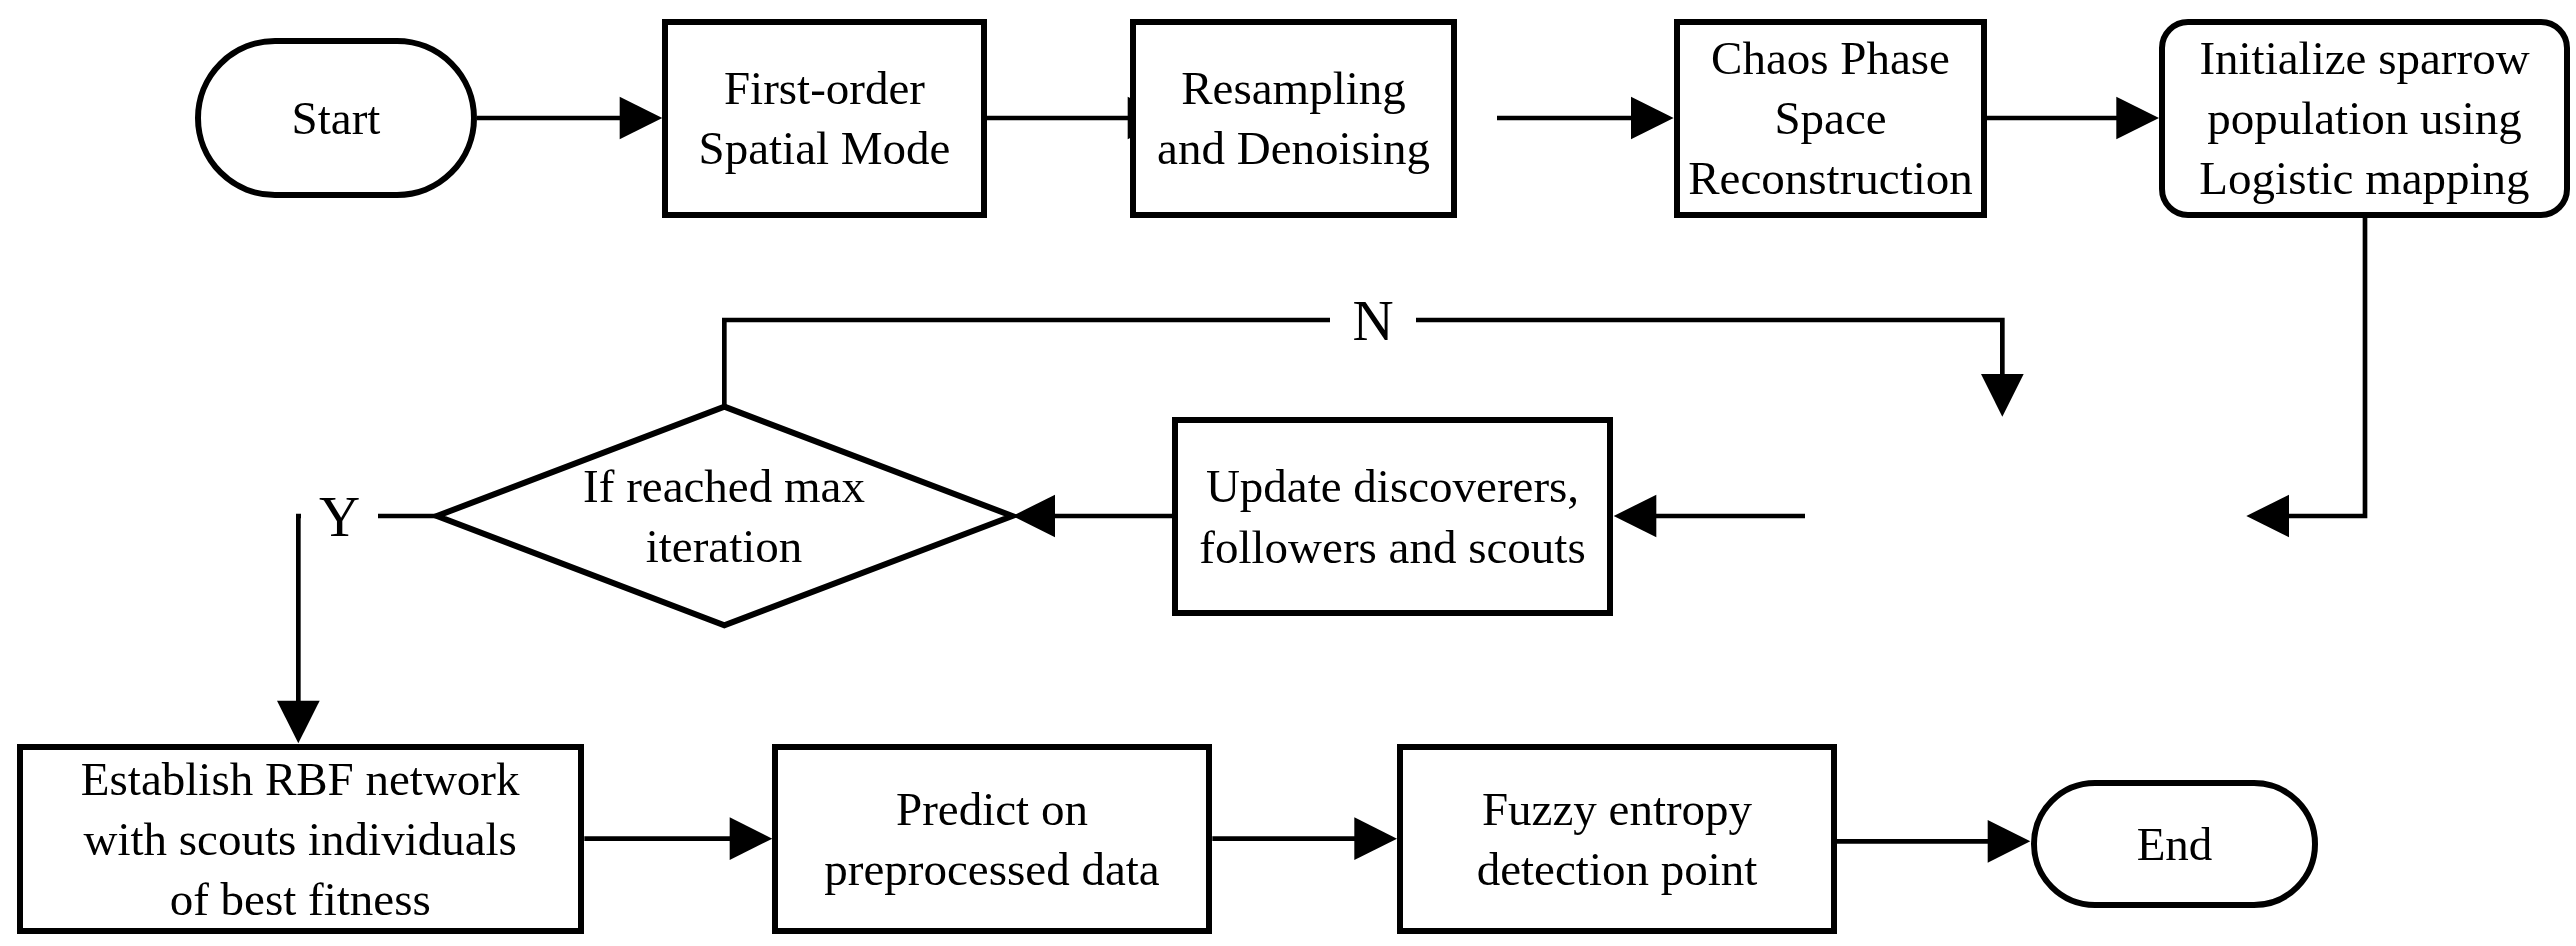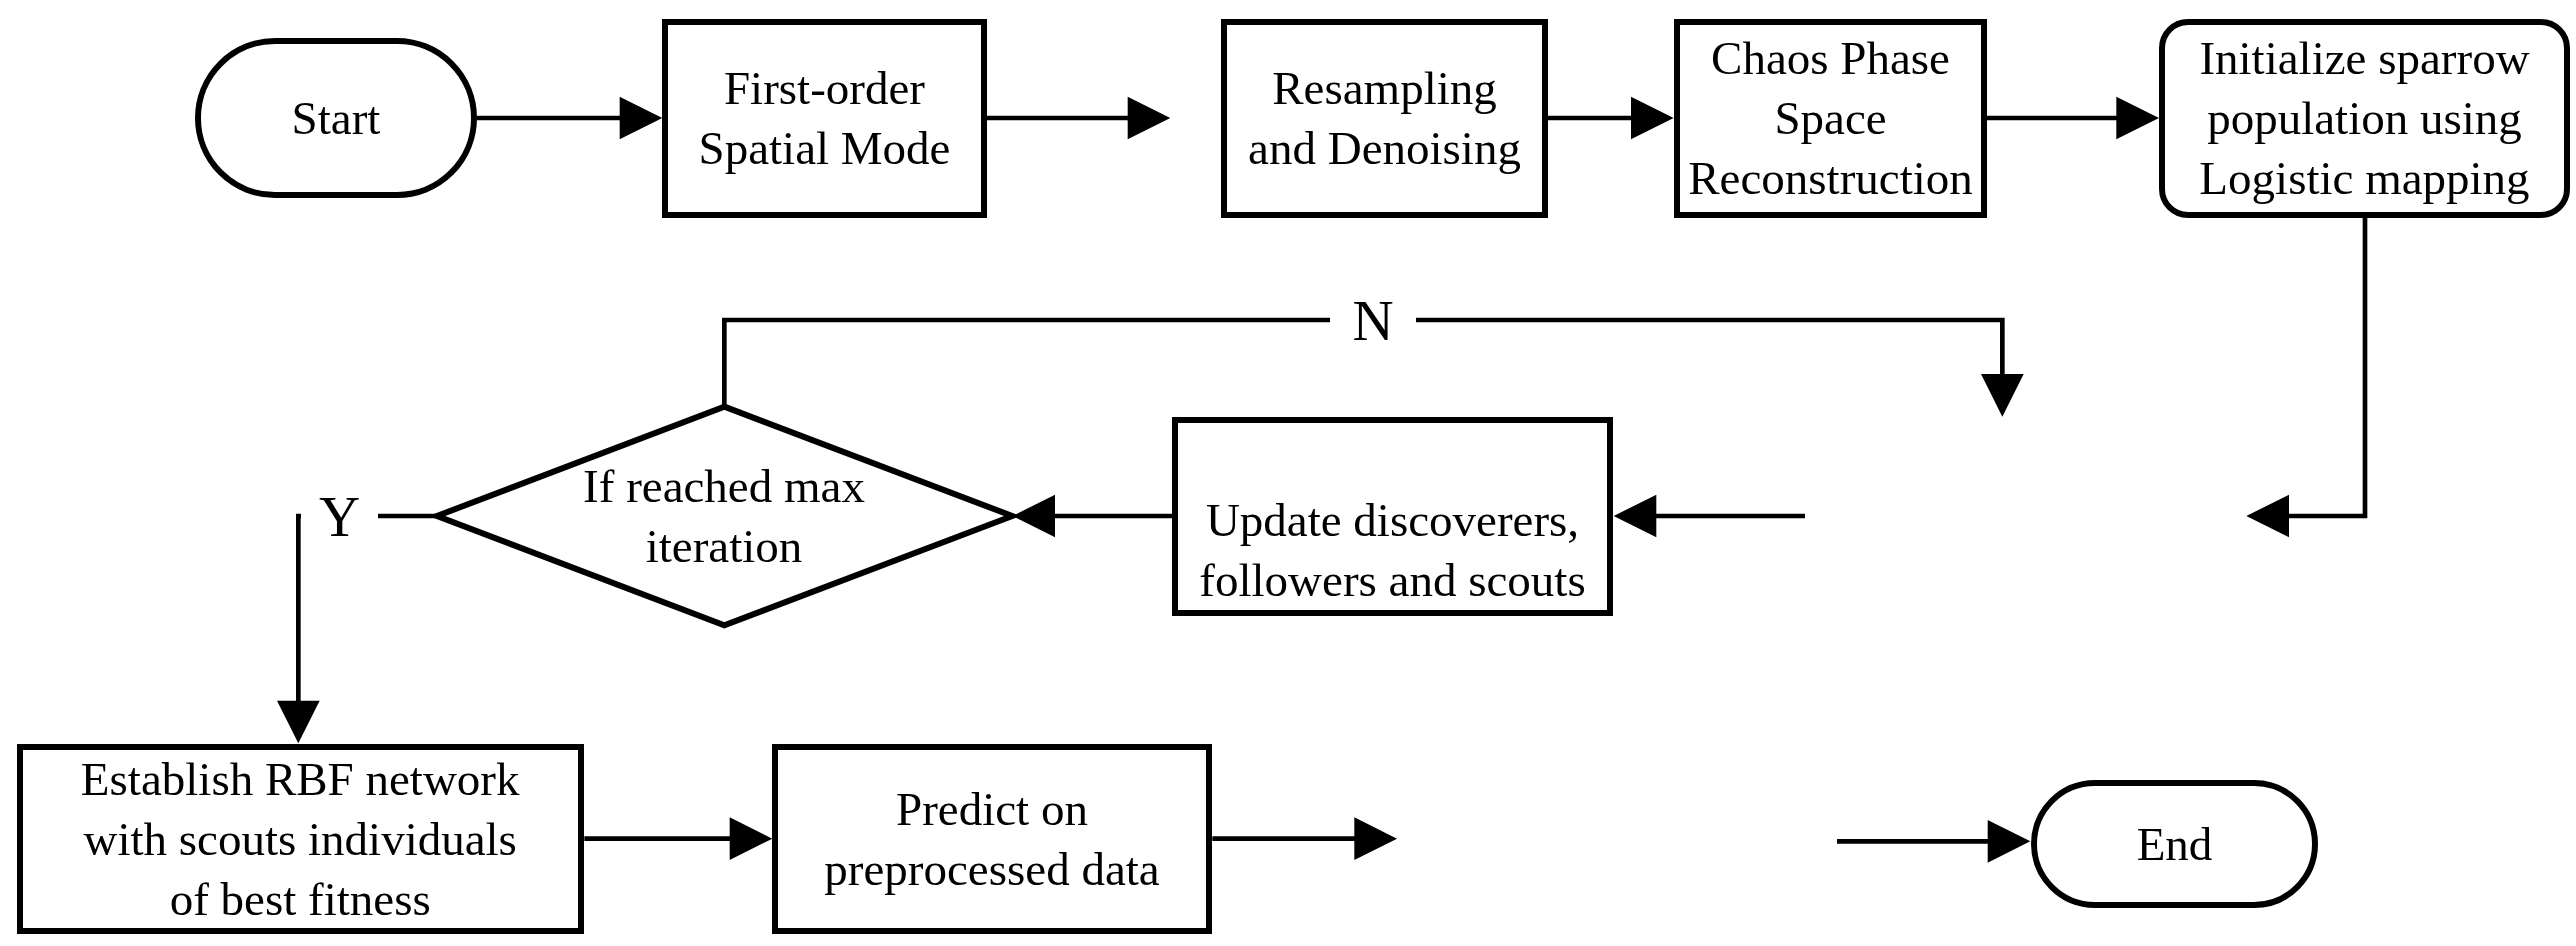--- a/index.html
+++ b/index.html
@@ -149,21 +149,21 @@
 
   <div class="node terminator-start" style="left:195px; top:38px; width:282px; height:160px;">
     <span class="lbl">Start</span>
   </div>
 
   <div class="node" style="left:662px; top:18.7px; width:325px; height:199px;">
     <span class="lbl">First-order
 Spatial Mode</span>
   </div>
 
-  <div class="node" style="left:1221px; top:18.7px; width:327px; height:199px;">
+  <div class="node" style="left:1130px; top:18.7px; width:327px; height:199px;">
     <span class="lbl">Resampling
 and Denoising</span>
   </div>
 
   <div class="node" style="left:1674px; top:18.7px; width:313px; height:199px;">
     <span class="lbl">Chaos Phase
 Space
 Reconstruction</span>
   </div>
 
@@ -171,37 +171,41 @@
     <span class="lbl">Initialize sparrow
 population using
 Logistic mapping</span>
   </div>
 
   <div class="node decision-label" style="left:524px; top:424px; width:400px; height:184px;">
     <span class="lbl">If reached max
 iteration</span>
   </div>
 
-  <div class="node" style="left:1172px; top:417px; width:441px; height:199px;align-items:flex-end;">
+  <div class="node" style="left:1172px; top:417px; width:441px; height:199px;">
     <span class="lbl">Update discoverers,
 followers and scouts</span>
   </div>
 
 
   <div class="node" style="left:16.7px; top:744px; width:567px; height:190px;">
     <span class="lbl">Establish RBF network
 with scouts individuals
 of best fitness</span>
   </div>
 
   <div class="node" style="left:772px; top:744px; width:440px; height:190px;">
     <span class="lbl">Predict on
 preprocessed data</span>
   </div>
 
+  <div class="node" style="left:1397px; top:744px; width:440px; height:190px;">
+    <span class="lbl">Fuzzy entropy
+detection point</span>
+  </div>
 
   <div class="node terminator-end" style="left:2031px; top:780px; width:287px; height:128px;">
     <span class="lbl">End</span>
   </div>
 
   <div class="edge-label" style="left:1330px; top:275px; min-width:73px; height:91px;">
     <span>N</span>
   </div>
 
   <div class="edge-label" style="left:301px; top:471px; min-width:64px; height:91px;">

